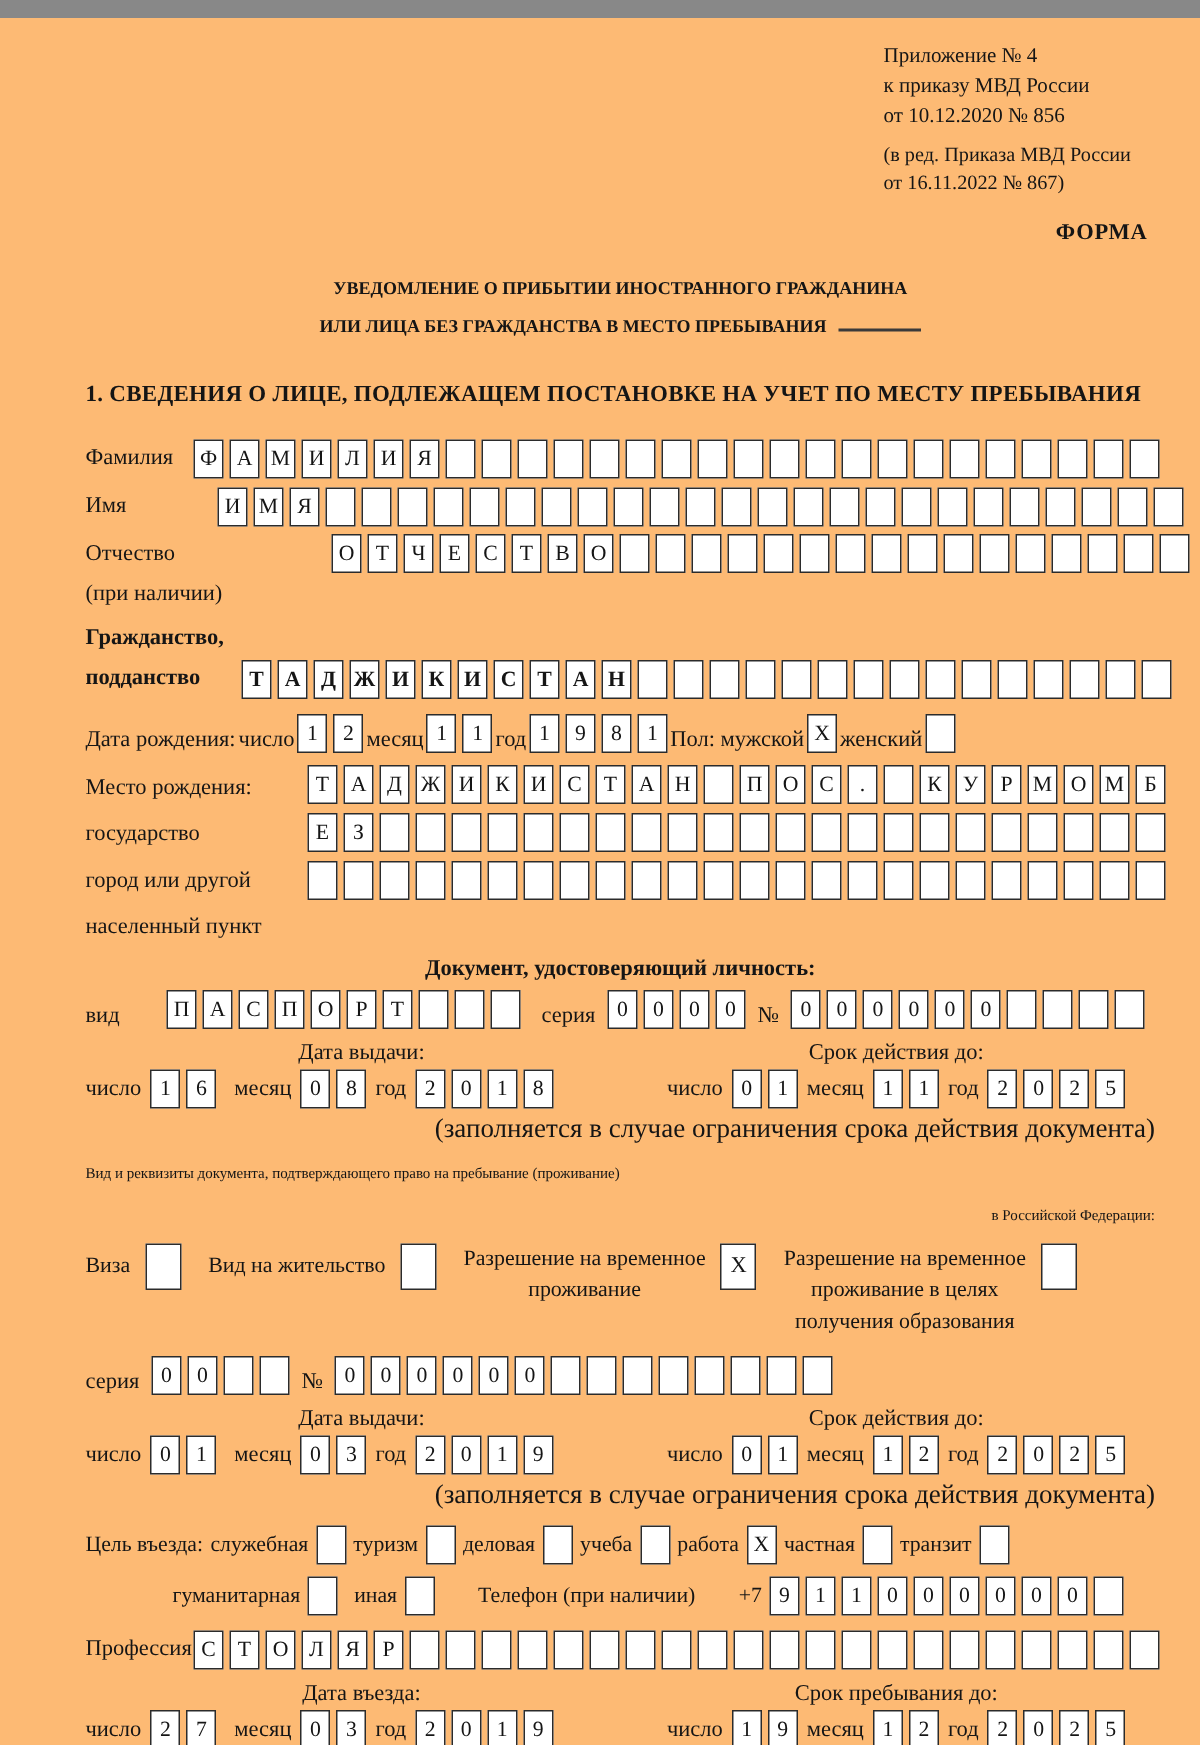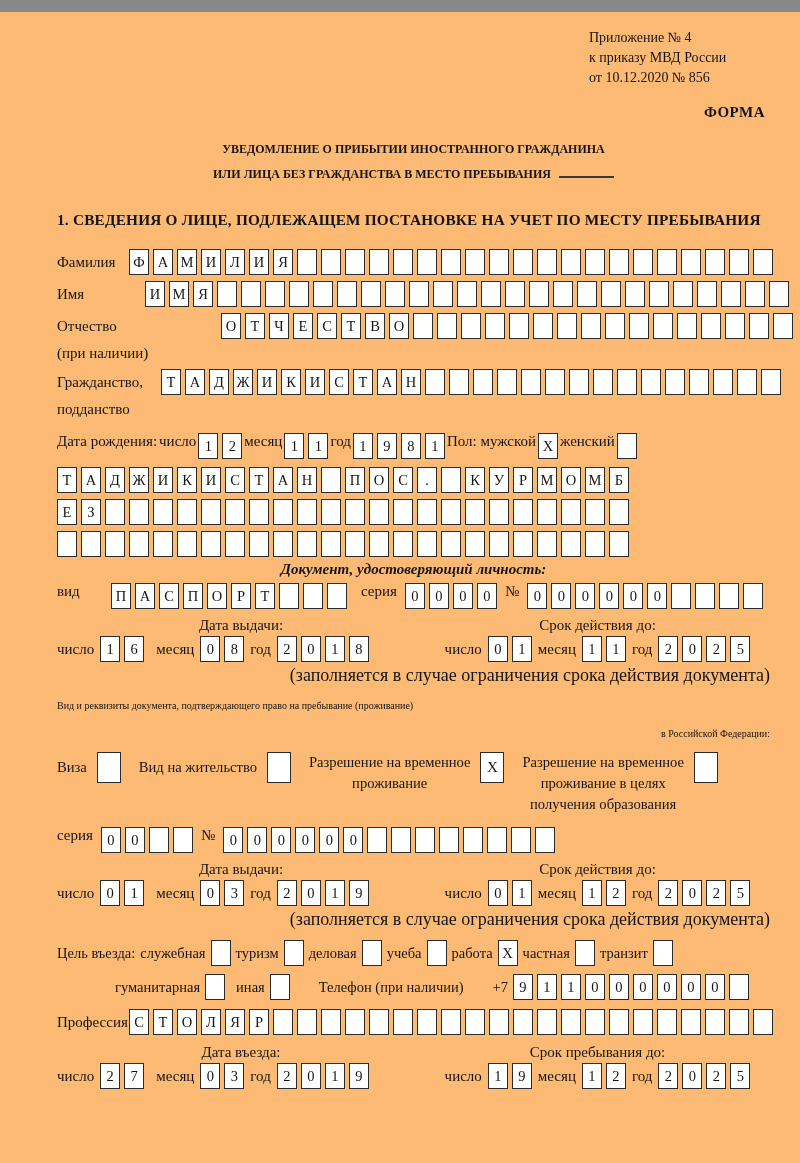--- a/index.html
+++ b/index.html
@@ -7,21 +7,21 @@
     width:800px;height:1163px;background:#fdba74;margin:12px auto;
     font-family:"Liberation Serif","DejaVu Serif",serif;color:#151515;
     box-sizing:border-box;padding:16px 30px 20px 57px;overflow:hidden;
   }
   .appendix{margin-left:532px;font-size:14px;line-height:20px;}
   .appendix .sub{font-size:13.5px;line-height:19px;margin-top:5px;}
   .forma{text-align:right;font-weight:bold;font-size:15px;margin-top:16px;padding-right:5px;letter-spacing:.5px;}
   .title{ text-align:center;font-weight:bold;font-size:12px;line-height:25px;margin-top:16px;}
   .title-underline{display:inline-block;width:55px;border-bottom:2px solid #3a3a3a;height:1em;vertical-align:baseline;margin-left:8px;}
   .section-title{font-weight:bold;font-size:15.3px;margin-top:24px;letter-spacing:.2px;}
-  .row{display:flex;align-items:flex-start;margin-top:6px;}
+  .row{display:flex;align-items:flex-end;margin-top:6px;}
   .row.tight{margin-top:5px;gap:16px;}
   .lbl{font-size:15px;}
   .labelcol{font-size:15px;line-height:27px;flex:0 0 auto;}
   .cells{display:inline-flex;gap:4px;flex:0 0 auto;}
   .cell{
     width:20px;height:26px;border:1.6px solid #2b2b2b;box-sizing:border-box;
     display:inline-flex;align-items:center;justify-content:center;
     font-size:14.5px;background:#fff;flex:0 0 auto;
   }
   .cells.big .cell{width:24px;height:31px;font-size:15px;}
@@ -40,20 +40,24 @@
 </style>
 </head>
 <body>
 
 <div class="page">
 
   <div class="appendix">
     <div>Приложение № 4</div>
     <div>к приказу МВД России</div>
     <div>от 10.12.2020 № 856</div>
+    <div class="sub">
+      <div>(в ред. Приказа МВД России</div>
+      <div>от 16.11.2022 № 867)</div>
+    </div>
   </div>
 
   <div class="forma">ФОРМА</div>
 
   <div class="title">
     <div>УВЕДОМЛЕНИЕ О ПРИБЫТИИ ИНОСТРАННОГО ГРАЖДАНИНА</div>
     <div><span>ИЛИ ЛИЦА БЕЗ ГРАЖДАНСТВА В МЕСТО ПРЕБЫВАНИЯ</span><span class="title-underline"></span></div>
   </div>
 
   <div class="section-title">1. СВЕДЕНИЯ О ЛИЦЕ, ПОДЛЕЖАЩЕМ ПОСТАНОВКЕ НА УЧЕТ ПО МЕСТУ ПРЕБЫВАНИЯ</div>
@@ -150,21 +154,21 @@
         <span class="cell"></span>
         <span class="cell"></span>
         <span class="cell"></span>
         <span class="cell"></span>
         <span class="cell"></span>
         <span class="cell"></span>
         <span class="cell"></span>
       </span>
   </div>
 
-  <div class="row tight" style="align-items:flex-start;margin-top:2px;">
+  <div class="row tight" style="align-items:flex-end;margin-top:2px;font-weight:bold;">
     <span class="labelcol" style="width:88px;">
       <span>Гражданство,</span><br>
       <span>подданство</span>
     </span>
     <span class="cells">
         <span class="cell">Т</span>
         <span class="cell">А</span>
         <span class="cell">Д</span>
         <span class="cell">Ж</span>
         <span class="cell">И</span>
@@ -215,20 +219,26 @@
     <span class="cells">
         <span class="cell">X</span>
       </span>
     <span class="lbl">женский</span>
     <span class="cells">
         <span class="cell"></span>
       </span>
   </div>
 
   <div class="row" style="align-items:flex-start;margin-top:8px;">
+    <span class="labelcol" style="width:148px;line-height:31px;">
+      <span>Место рождения:</span><br>
+      <span>государство</span><br>
+      <span>город или другой</span><br>
+      <span>населенный пункт</span>
+    </span>
     <span class="vgap">
       <span class="cells">
           <span class="cell">Т</span>
           <span class="cell">А</span>
           <span class="cell">Д</span>
           <span class="cell">Ж</span>
           <span class="cell">И</span>
           <span class="cell">К</span>
           <span class="cell">И</span>
           <span class="cell">С</span>
@@ -297,21 +307,21 @@
           <span class="cell"></span>
           <span class="cell"></span>
           <span class="cell"></span>
           <span class="cell"></span>
           <span class="cell"></span>
           <span class="cell"></span>
         </span>
     </span>
   </div>
 
-  <div class="center-title" style="margin-top:4px;font-style:italic;">Документ, удостоверяющий личность:</div>
+  <div class="center-title" style="margin-top:4px;">Документ, удостоверяющий личность:</div>
 
   <div class="row tight" style="gap:8px;">
     <span class="lbl" style="width:46px;">вид</span>
     <span class="cells">
         <span class="cell">П</span>
         <span class="cell">А</span>
         <span class="cell">С</span>
         <span class="cell">П</span>
         <span class="cell">О</span>
         <span class="cell">Р</span>

